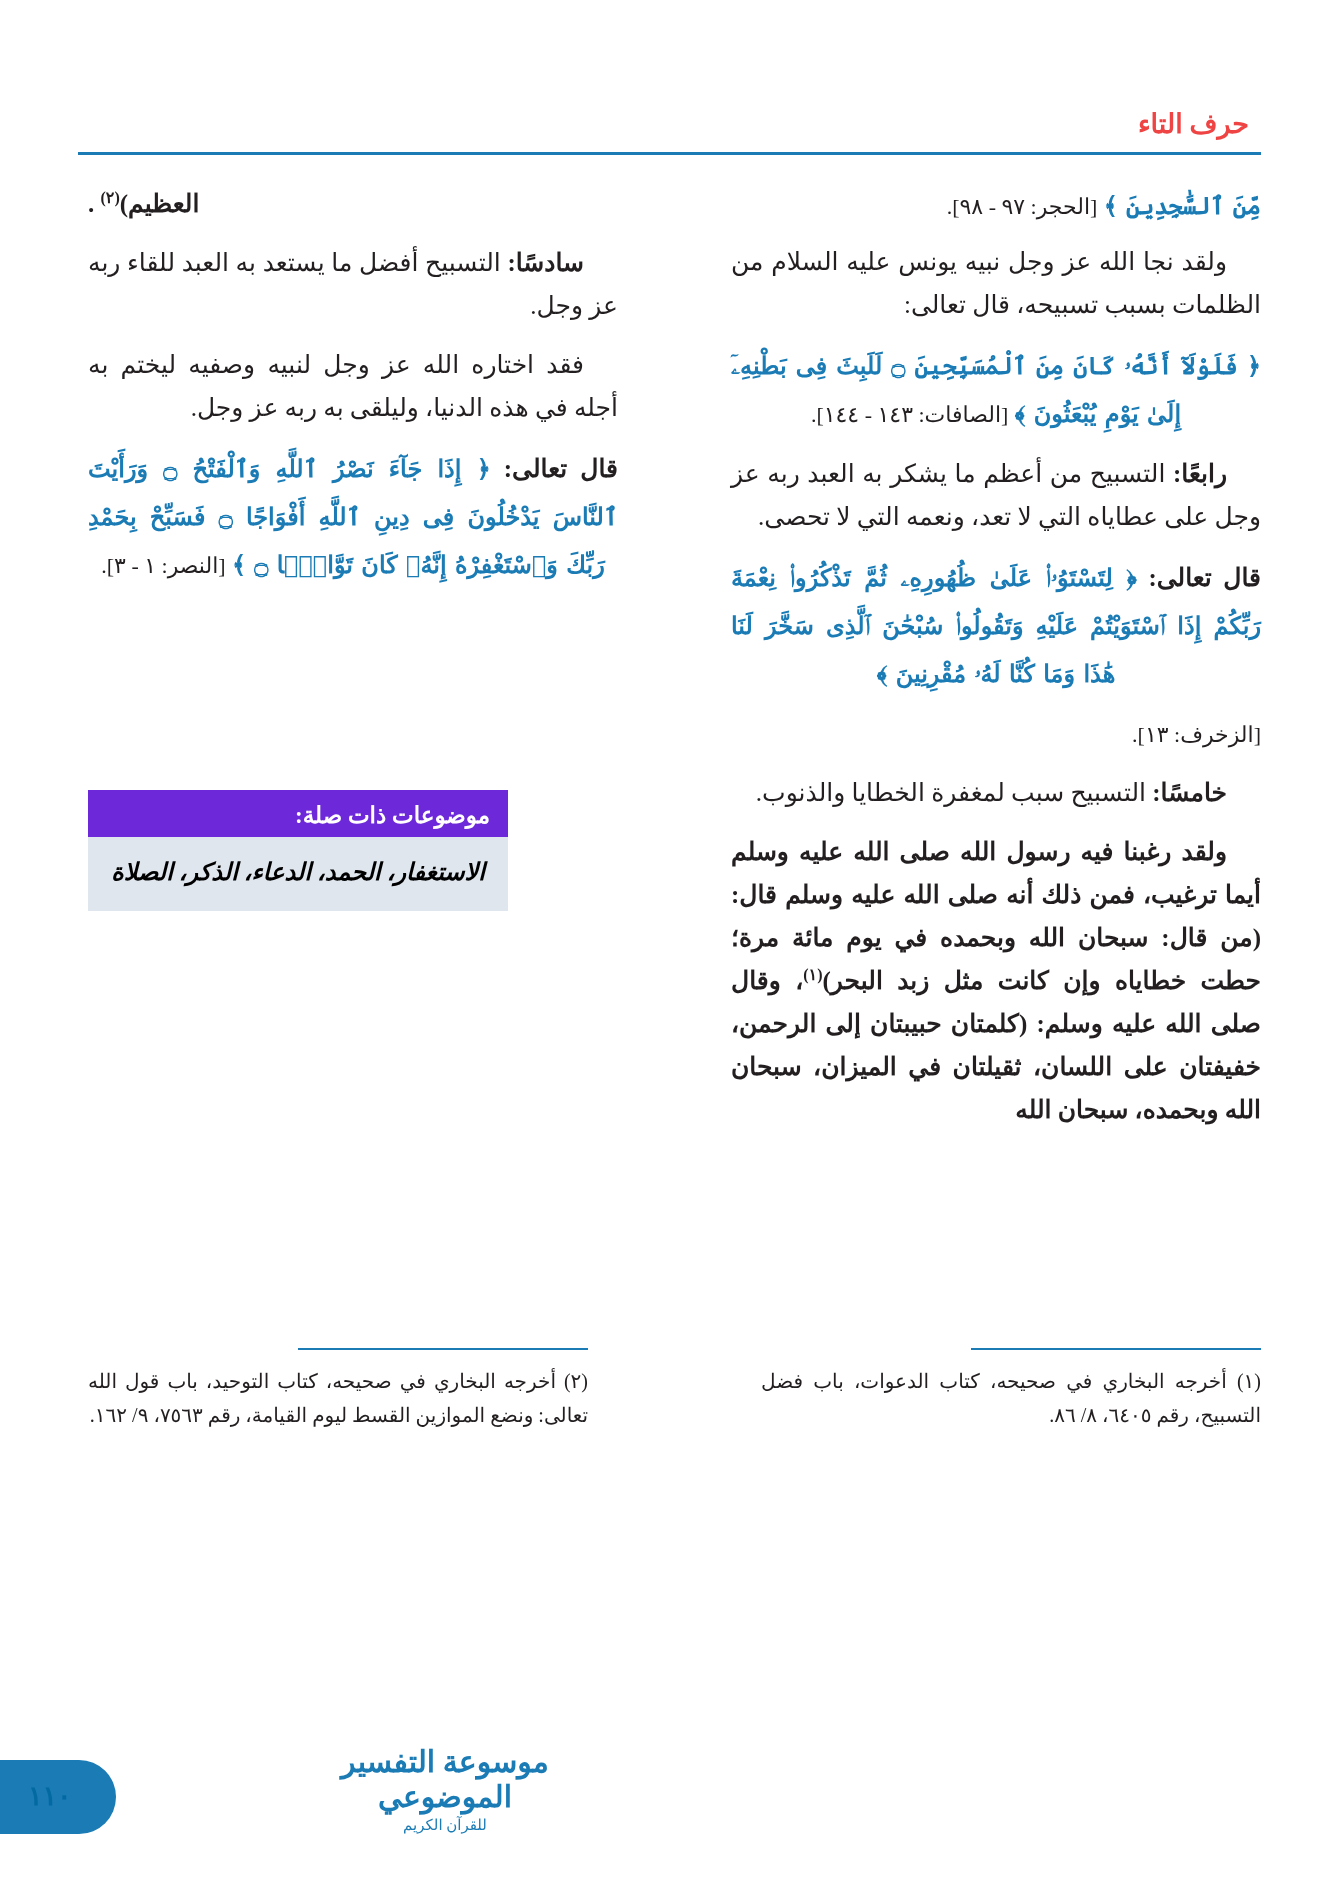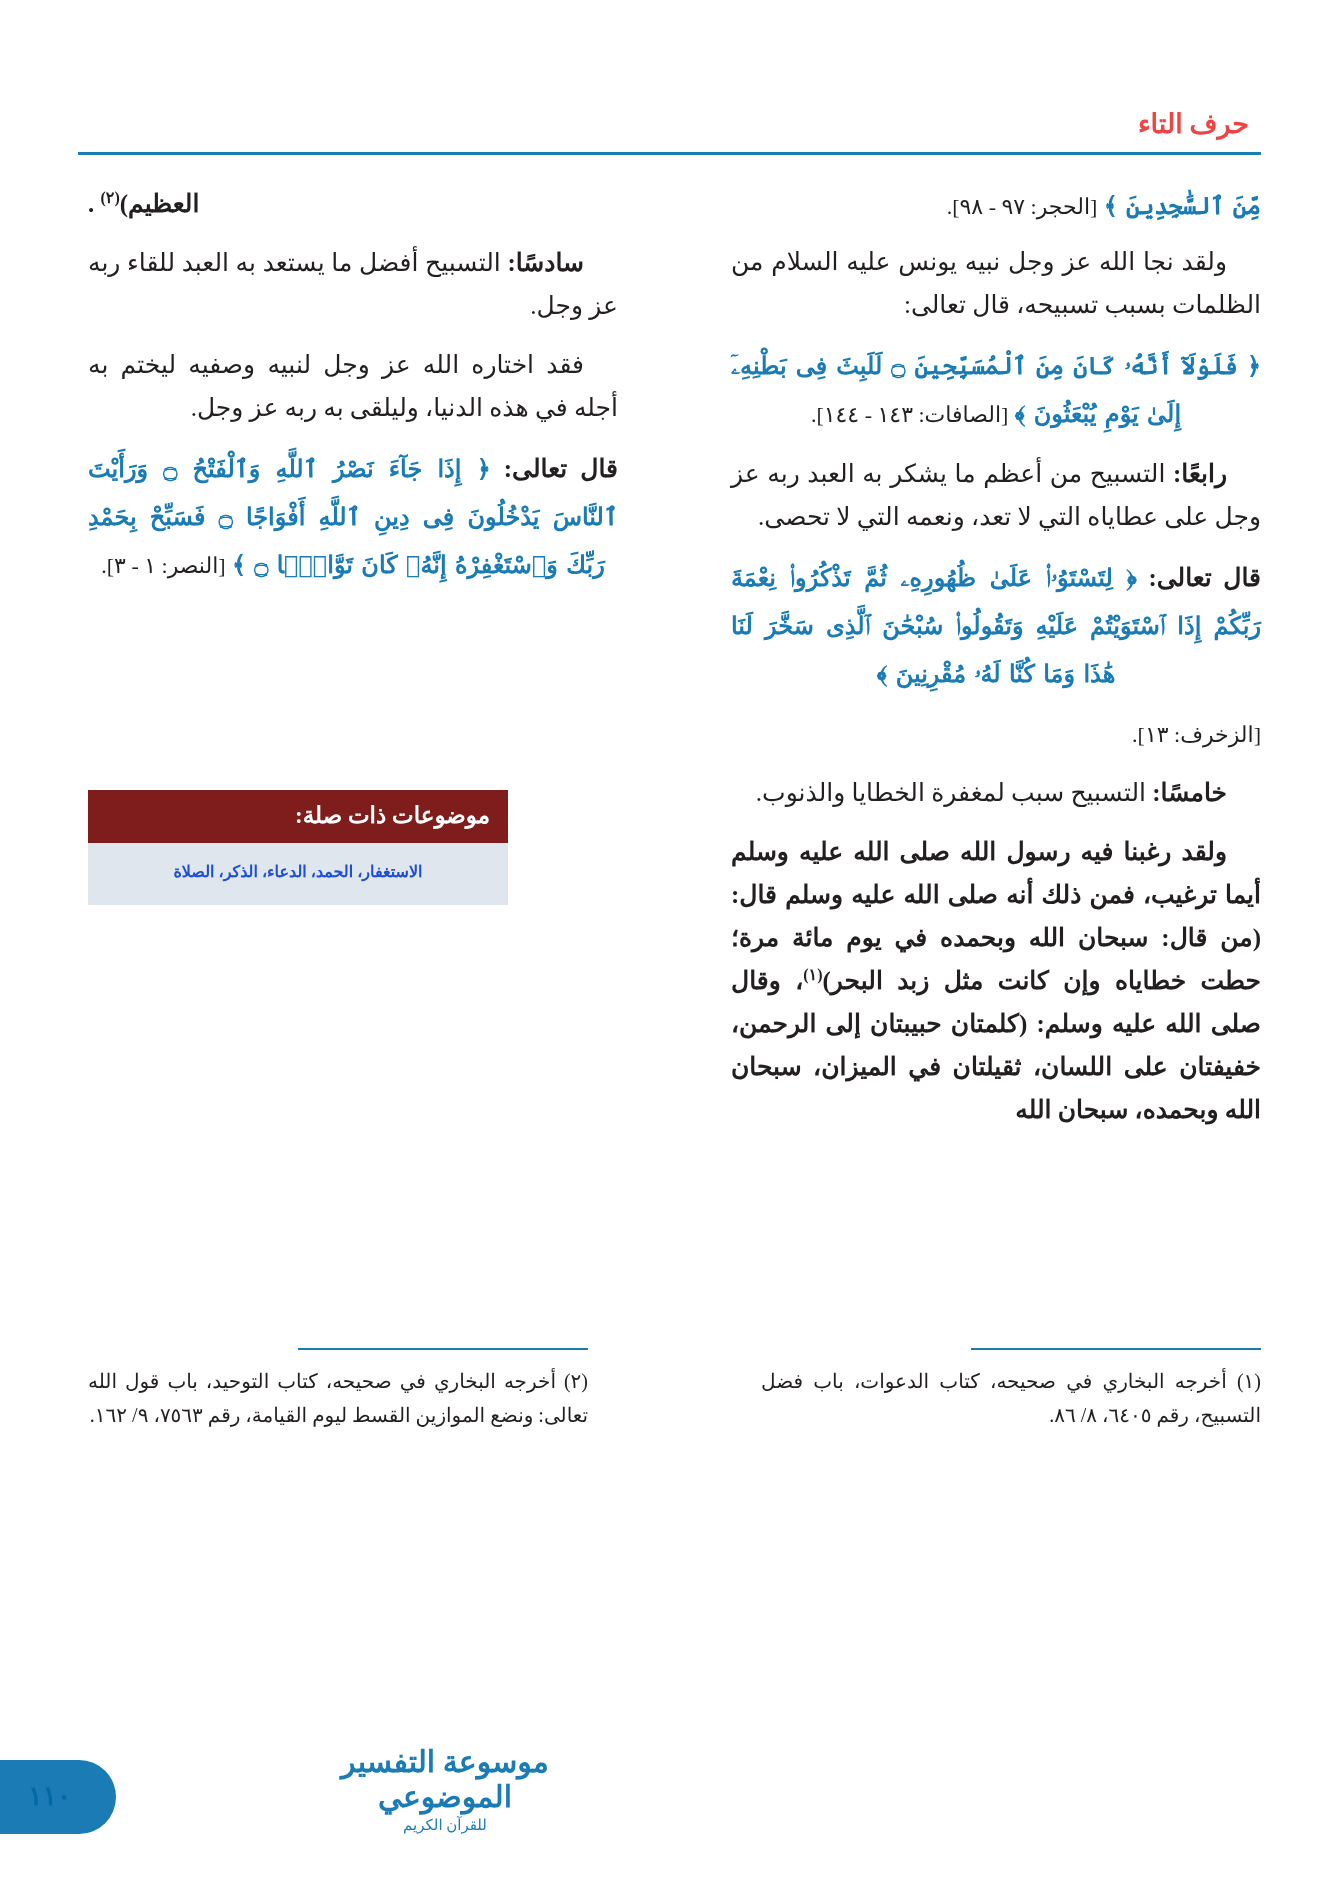--- a/index.html
+++ b/index.html
@@ -115,36 +115,37 @@
   }
 
   
   .related {
     position: absolute;
     left: 10px;
     top: 608px;
     width: 420px;
   }
   .related-head {
-    background: #7f1d1d;
+    background: #6d28d9;
     color: #ffffff;
     font-size: 23px;
     font-weight: bold;
-    padding: 12px 18px 14px 18px;
+    padding: 12px 18px 8px 18px;
     text-align: right;
   }
   .related-body {
     background: #dfe6ee;
-    color: #1d4ed8;
-    font-size: 16px;
+    color: #000000;
+    font-size: 24px;
     font-weight: bold;
     padding: 16px 18px 20px 18px;
     line-height: 1.6;
     text-align: justify;
     text-align-last: center;
+    font-style: italic;
   }
 
   
   .footnotes {
     position: absolute;
     top: 1336px;
     right: 78px;
     left: 78px;
     height: 140px;
   }

